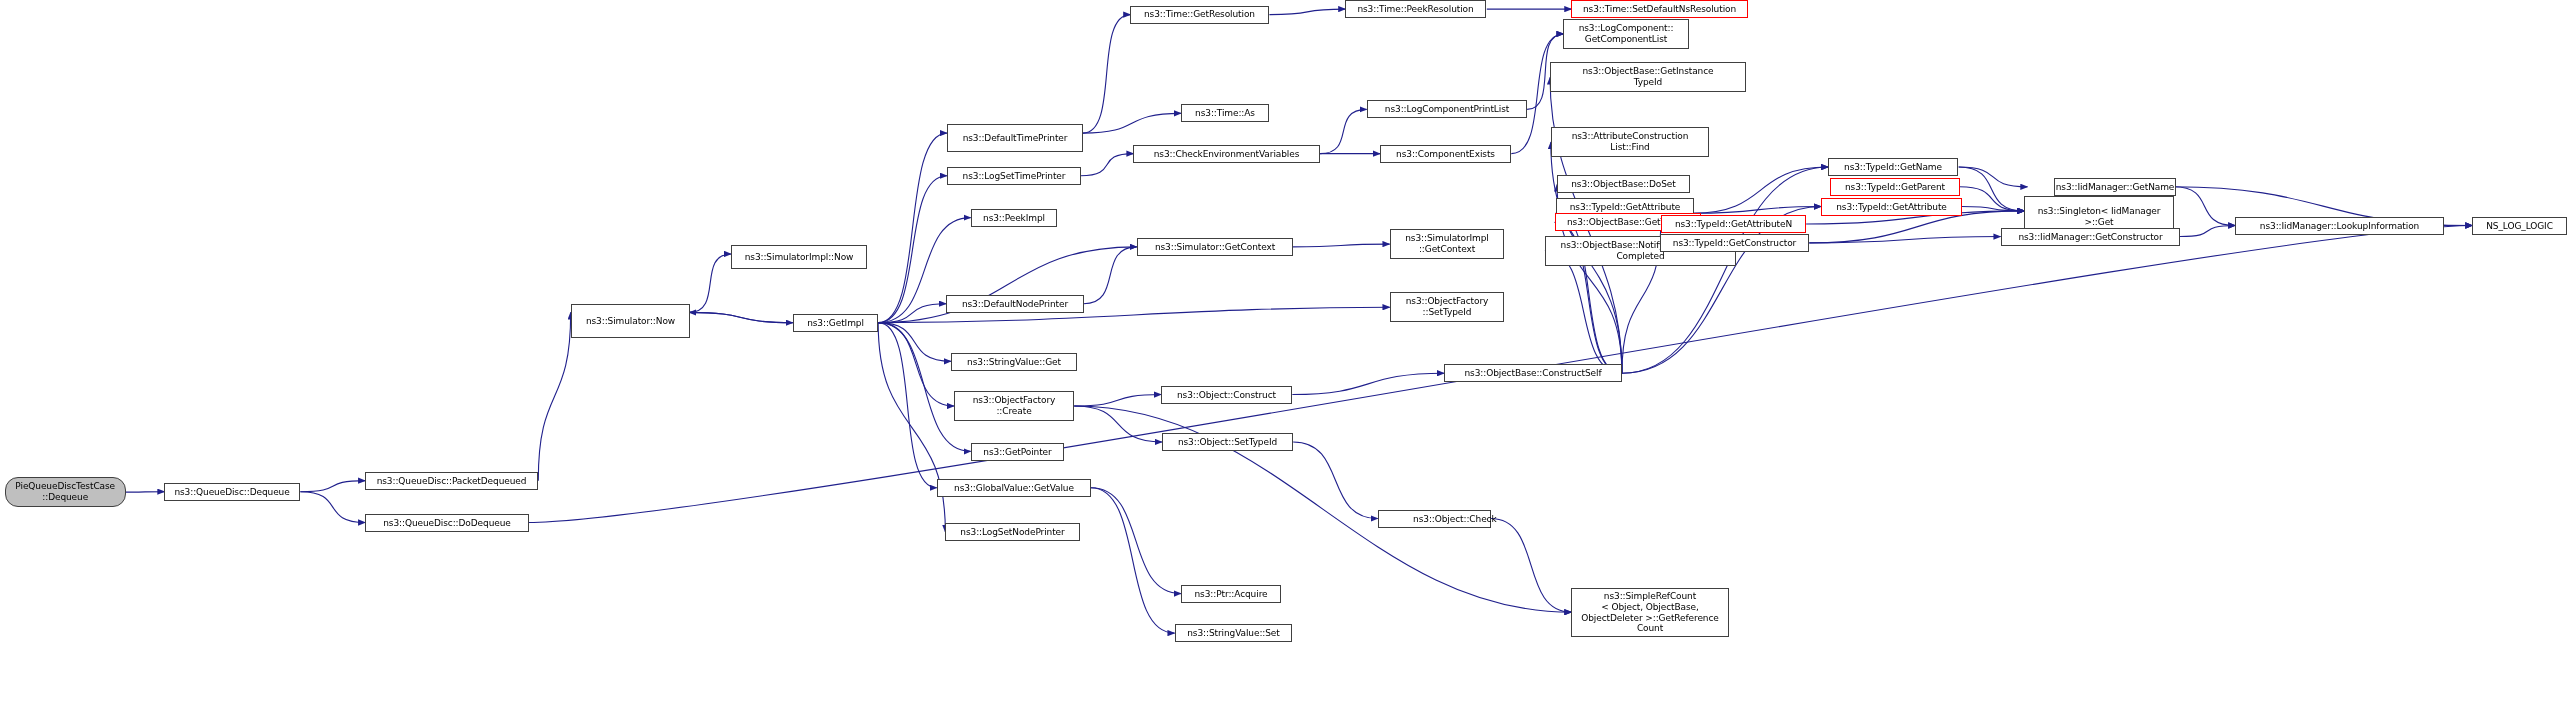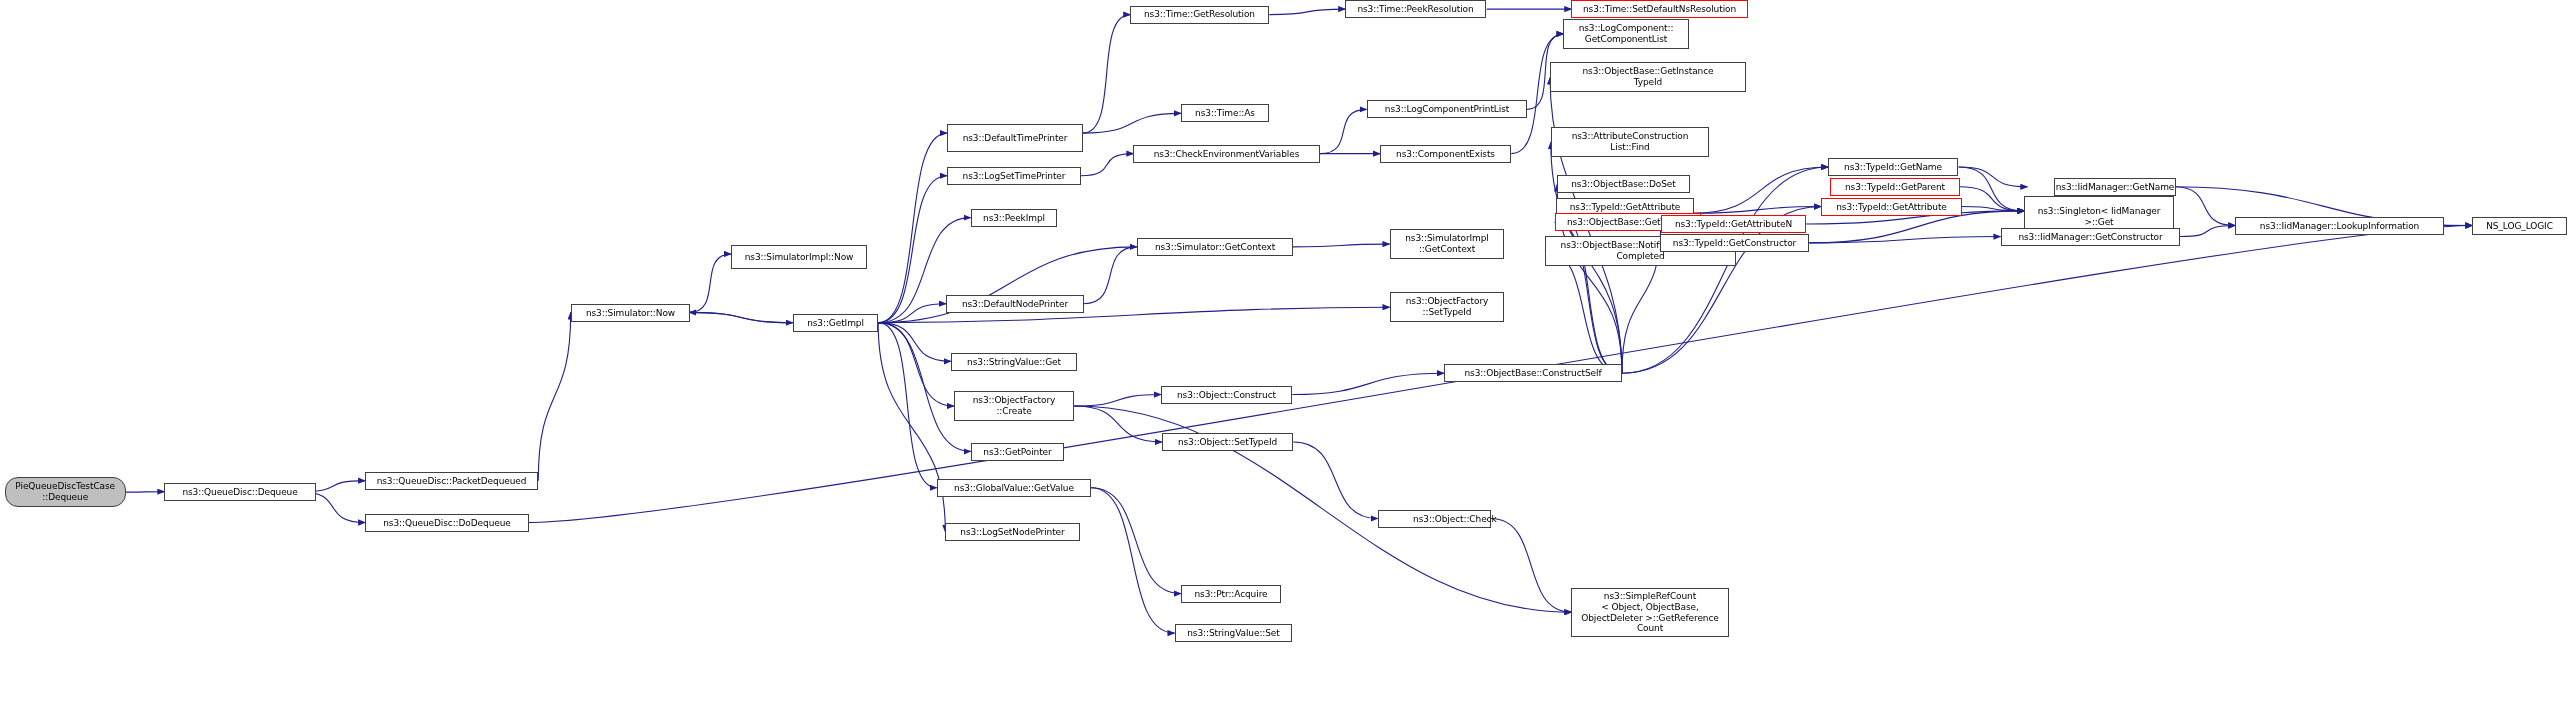--- a/index.html
+++ b/index.html
@@ -118,24 +118,24 @@
         <path d="M 3092,285.5 C 3128.2,285.5 3091.8,285.5 3128,285.5" marker-end="url(#ah)" stroke="#20208c" fill="none" stroke-width="1.4"></path>
         <path d="M 1380,617.5 C 1451.3,617.5 1422.7,751.5 1494,751.5" marker-end="url(#ah)" stroke="#20208c" fill="none" stroke-width="1.4"></path>
         <path d="M 1380,617.5 C 1447.7,617.5 1418.3,801.5 1486,801.5" marker-end="url(#ah)" stroke="#20208c" fill="none" stroke-width="1.4"></path>
         <path d="M 1359,514 C 1619,514 1728,775 1988,775" marker-end="url(#ah)" stroke="#20208c" fill="none" stroke-width="1.4"></path>
         <path d="M 1886,656.5 C 1951.9,656.5 1922.1,775 1988,775" marker-end="url(#ah)" stroke="#20208c" fill="none" stroke-width="1.4"></path>
       </g>
   </svg>
   <div id="nodes-g">
       <div class="node root" style="left: 4.7px; top: 477px; width: 121px; height: 30px; border-radius: 13px;">PieQueueDiscTestCase
 ::Dequeue</div>
-      <div class="node" style="left: 164px; top: 483px; width: 152px; height: 18px;">ns3::QueueDisc::Dequeue</div>
+      <div class="node" style="left: 164px; top: 483px; width: 136px; height: 18px;">ns3::QueueDisc::Dequeue</div>
       <div class="node" style="left: 365px; top: 472px; width: 173px; height: 18px;">ns3::QueueDisc::PacketDequeued</div>
       <div class="node" style="left: 365px; top: 514px; width: 164px; height: 18px;">ns3::QueueDisc::DoDequeue</div>
-      <div class="node" style="left: 571px; top: 304px; width: 119px; height: 18px;">ns3::Simulator::Now</div>
+      <div class="node" style="left: 571px; top: 304px; width: 119px; height: 34px;">ns3::Simulator::Now</div>
       <div class="node" style="left: 731px; top: 245px; width: 136px; height: 24px;">ns3::SimulatorImpl::Now</div>
       <div class="node" style="left: 793px; top: 314px; width: 85px; height: 18px;">ns3::GetImpl</div>
       <div class="node" style="left: 947px; top: 124px; width: 136px; height: 28px;">ns3::DefaultTimePrinter</div>
       <div class="node" style="left: 947px; top: 167px; width: 134px; height: 18px;">ns3::LogSetTimePrinter</div>
       <div class="node" style="left: 971px; top: 209px; width: 86px; height: 18px;">ns3::PeekImpl</div>
       <div class="node" style="left: 946px; top: 295px; width: 138px; height: 18px;">ns3::DefaultNodePrinter</div>
       <div class="node" style="left: 951px; top: 353px; width: 126px; height: 18px;">ns3::StringValue::Get</div>
       <div class="node" style="left: 954px; top: 391px; width: 120px; height: 30px;">ns3::ObjectFactory
 ::Create</div>
       <div class="node" style="left: 971px; top: 443px; width: 93px; height: 18px;">ns3::GetPointer</div>

